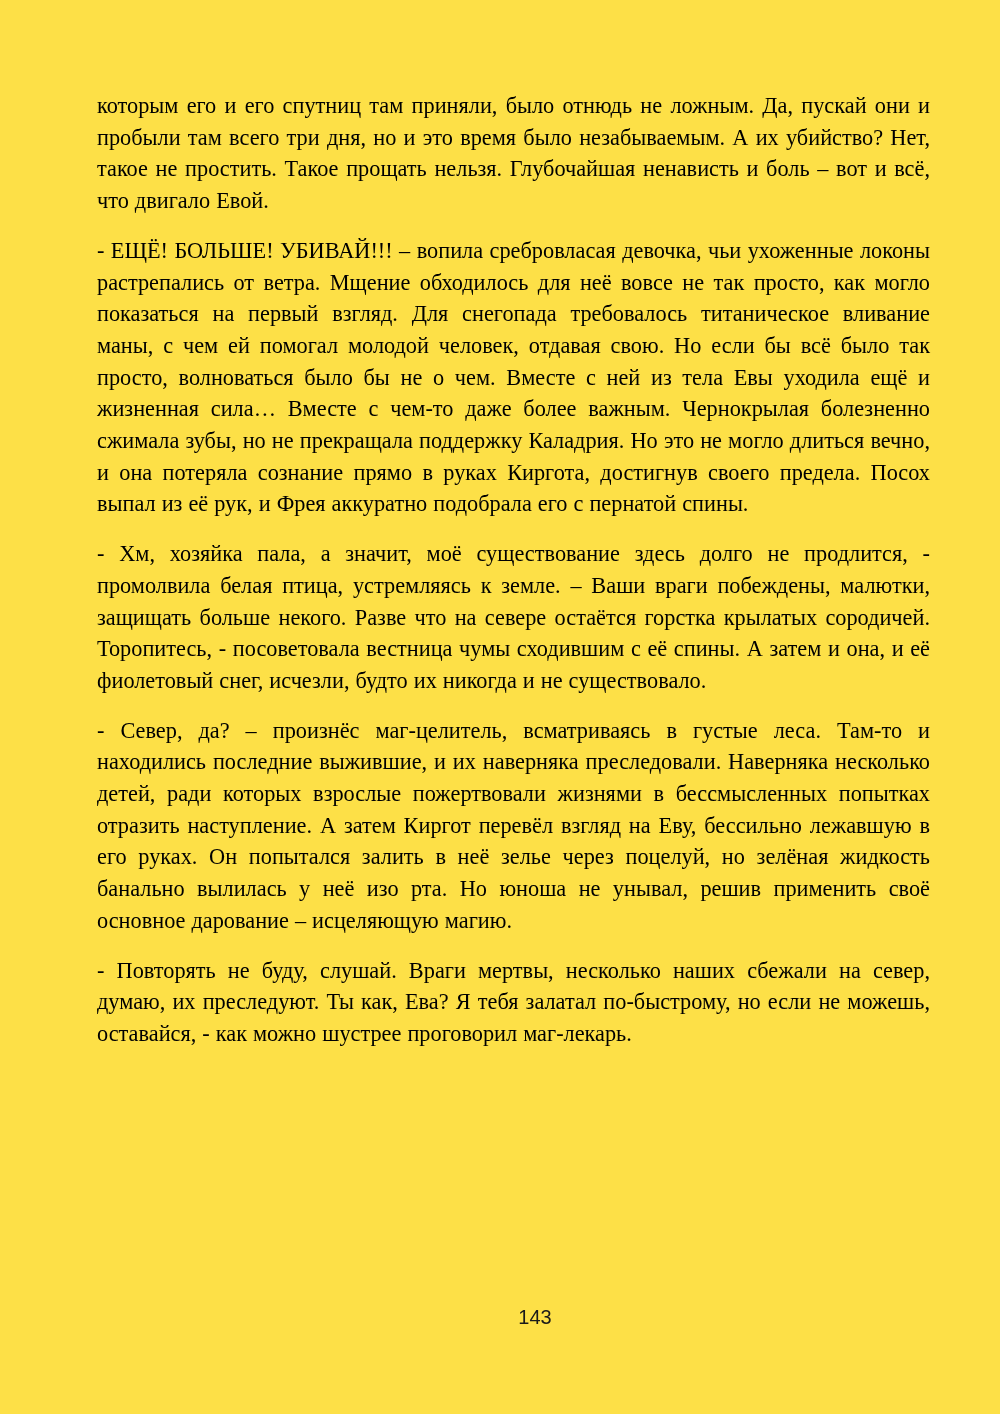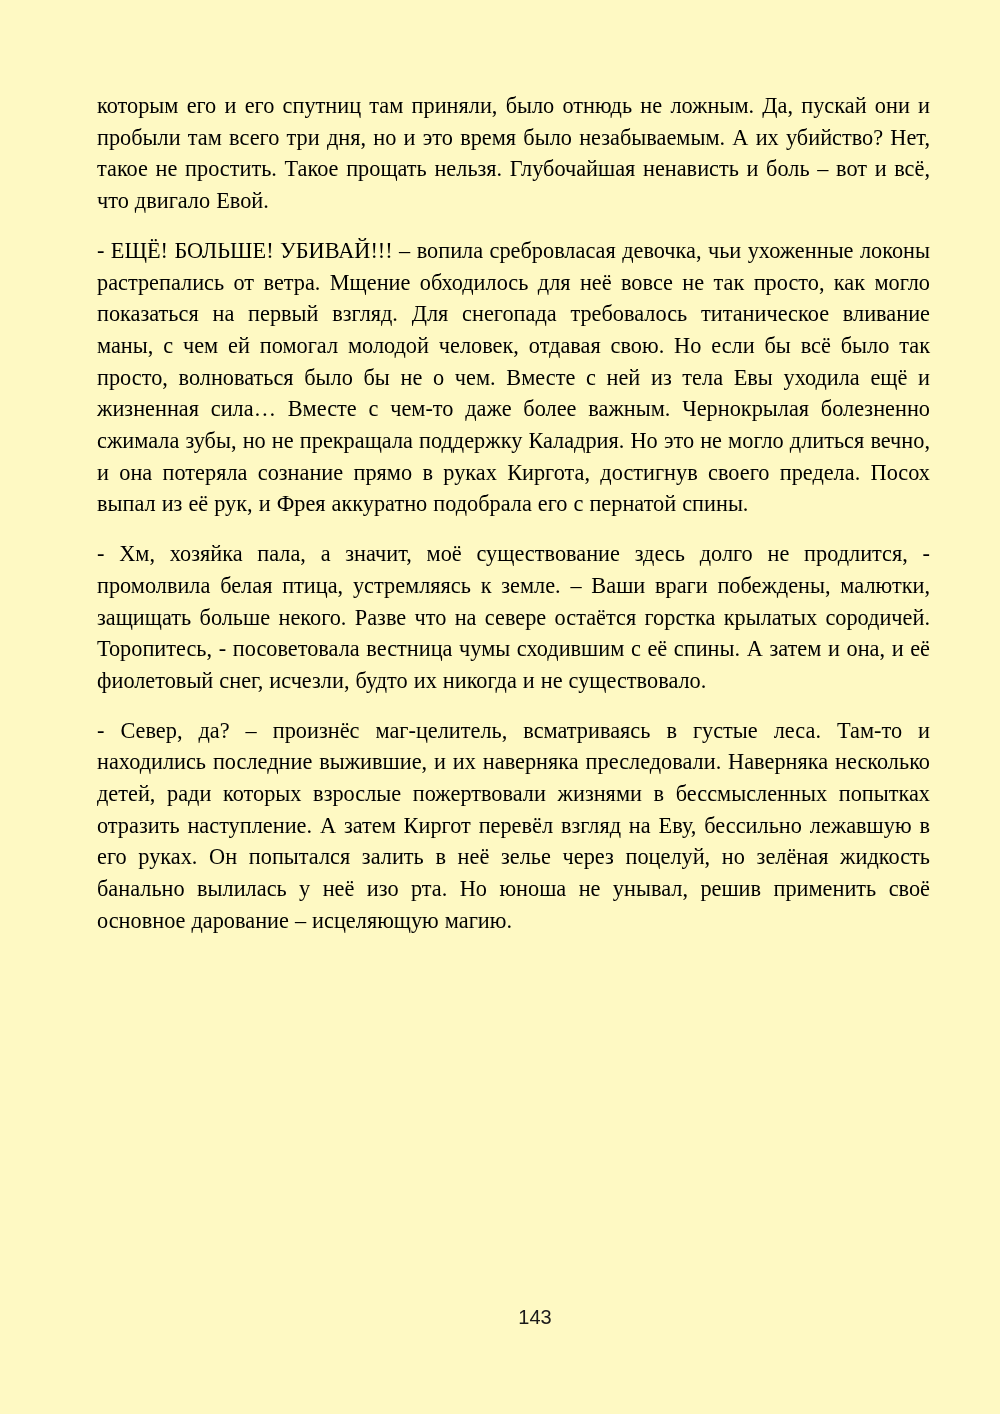--- a/index.html
+++ b/index.html
@@ -3,21 +3,21 @@
 <meta charset="utf-8">
 <style>
   html, body {
     margin: 0;
     padding: 0;
   }
   .page {
     position: relative;
     width: 1000px;
     height: 1414px;
-    background: #fef9c3;
+    background: #fde047;
     overflow: hidden;
     font-family: "Liberation Serif", "DejaVu Serif", serif;
   }
   .text-block {
     position: absolute;
     left: 97px;
     top: 90px;
     width: 833px;
   }
   .text-block p {
@@ -42,15 +42,16 @@
 </style>
 </head>
 <body>
 
 <div class="page">
   <div class="text-block">
     <p>которым его и его спутниц там приняли, было отнюдь не ложным. Да, пускай они и пробыли там всего три дня, но и это время было незабываемым. А их убийство? Нет, такое не простить. Такое прощать нельзя. Глубочайшая ненависть и боль – вот и всё, что двигало Евой.</p>
     <p>- ЕЩЁ! БОЛЬШЕ! УБИВАЙ!!! – вопила сребровласая девочка, чьи ухоженные локоны растрепались от ветра. Мщение обходилось для неё вовсе не так просто, как могло показаться на первый взгляд. Для снегопада требовалось титаническое вливание маны, с чем ей помогал молодой человек, отдавая свою. Но если бы всё было так просто, волноваться было бы не о чем. Вместе с ней из тела Евы уходила ещё и жизненная сила… Вместе с чем-то даже более важным. Чернокрылая болезненно сжимала зубы, но не прекращала поддержку Каладрия. Но это не могло длиться вечно, и она потеряла сознание прямо в руках Киргота, достигнув своего предела. Посох выпал из её рук, и Фрея аккуратно подобрала его с пернатой спины.</p>
     <p>- Хм, хозяйка пала, а значит, моё существование здесь долго не продлится, - промолвила белая птица, устремляясь к земле. – Ваши враги побеждены, малютки, защищать больше некого. Разве что на севере остаётся горстка крылатых сородичей. Торопитесь, - посоветовала вестница чумы сходившим с её спины. А затем и она, и её фиолетовый снег, исчезли, будто их никогда и не существовало.</p>
     <p>- Север, да? – произнёс маг-целитель, всматриваясь в густые леса. Там-то и находились последние выжившие, и их наверняка преследовали. Наверняка несколько детей, ради которых взрослые пожертвовали жизнями в бессмысленных попытках отразить наступление. А затем Киргот перевёл взгляд на Еву, бессильно лежавшую в его руках. Он попытался залить в неё зелье через поцелуй, но зелёная жидкость банально вылилась у неё изо рта. Но юноша не унывал, решив применить своё основное дарование – исцеляющую магию.</p>
+    <p>- Повторять не буду, слушай. Враги мертвы, несколько наших сбежали на север, думаю, их преследуют. Ты как, Ева? Я тебя залатал по-быстрому, но если не можешь, оставайся, - как можно шустрее проговорил маг-лекарь.</p>
   </div>
   <div class="page-number">143</div>
 </div>
 
 </body></html>

